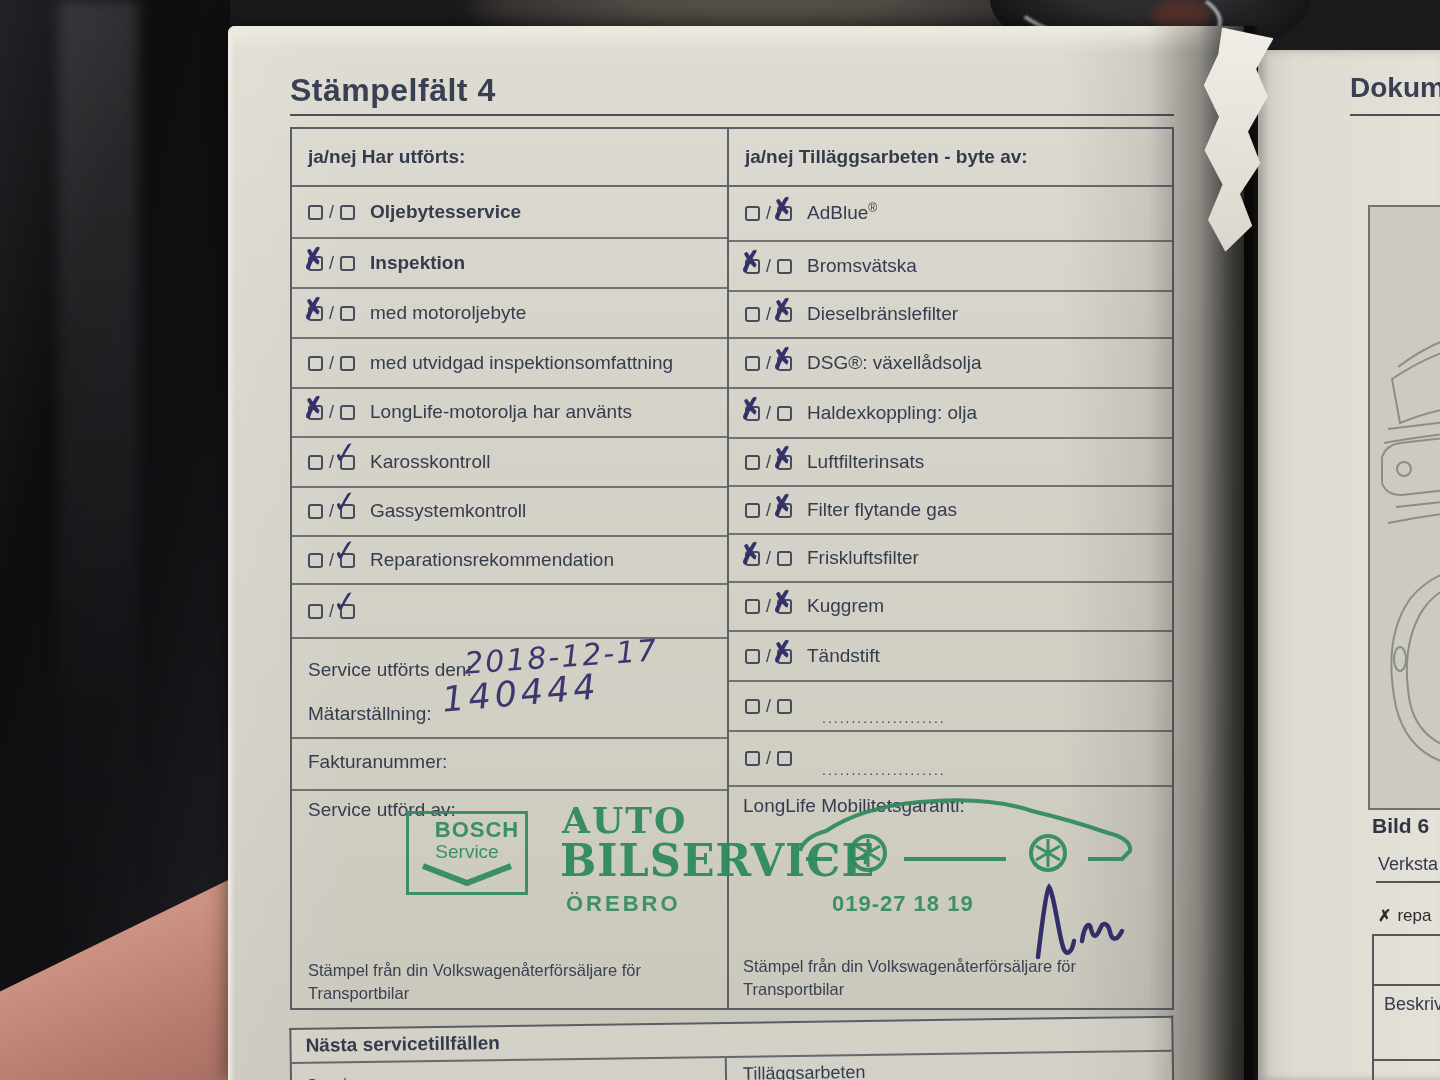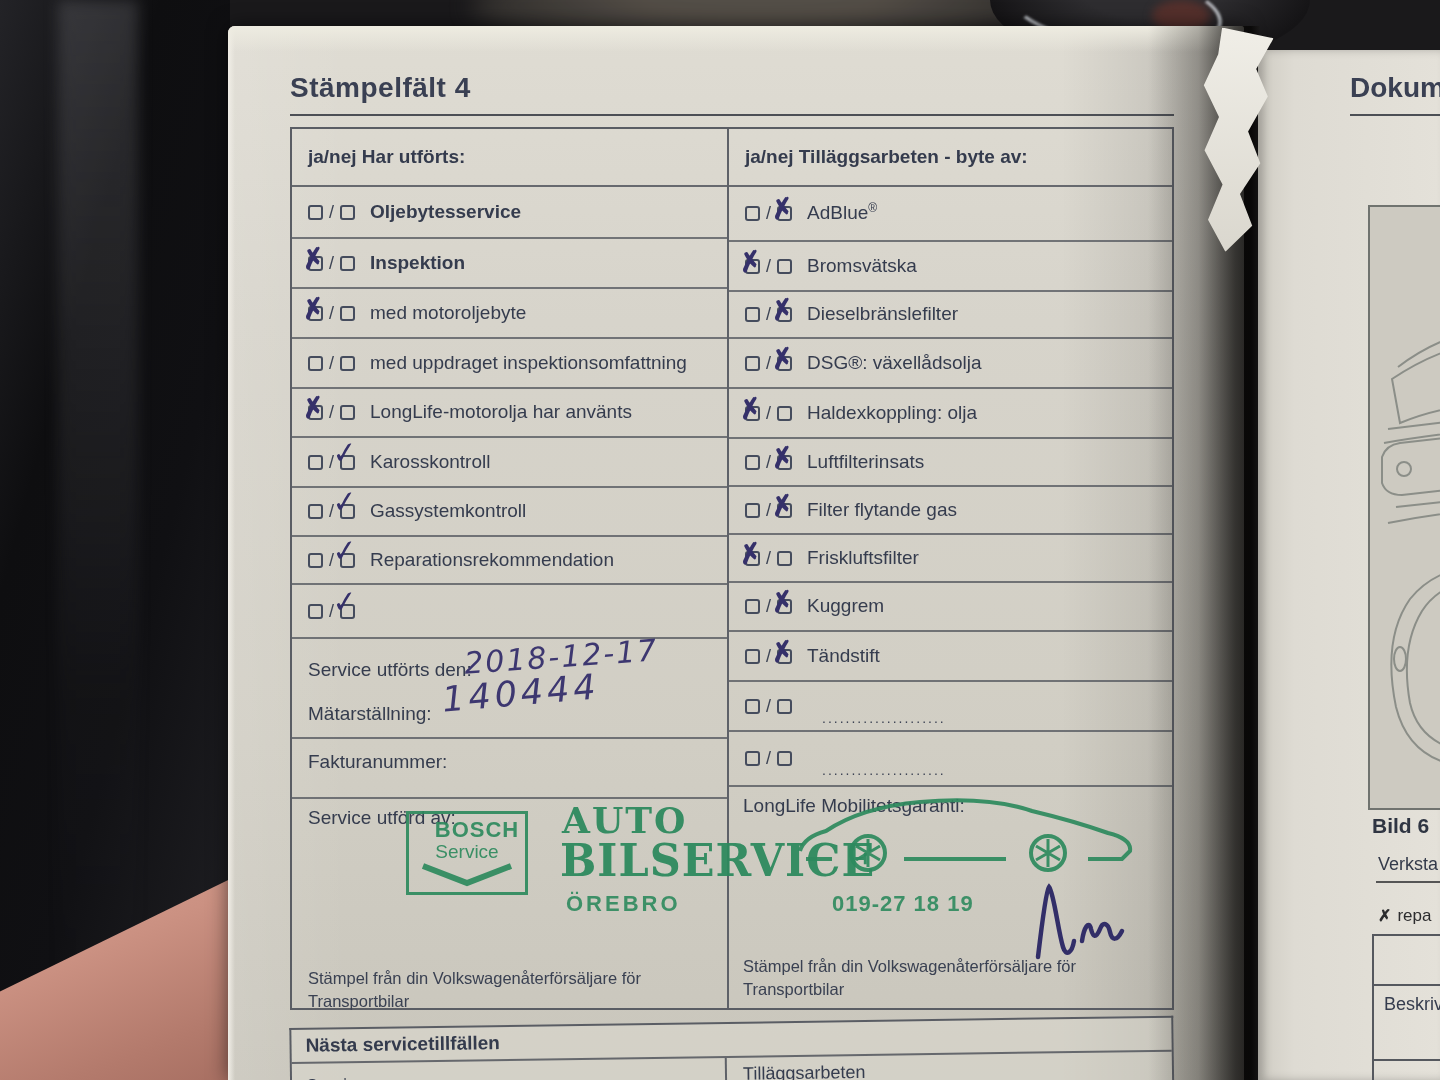--- a/index.html
+++ b/index.html
@@ -42,21 +42,21 @@
     background:linear-gradient(180deg,#eeece1,rgba(238,236,225,0)); }
   #gutter { left:1148px; top:26px; width:112px; height:1054px; z-index:3;
     background:linear-gradient(90deg, rgba(0,0,0,0) 0%, rgba(18,16,14,.28) 45%, rgba(8,7,6,.74) 78%, rgba(8,7,6,.86) 92%, rgba(28,26,24,.45) 100%); }
   #page-right { left:1258px; top:50px; width:182px; height:1030px; z-index:4; overflow:hidden;
     background:linear-gradient(90deg,#cfccc3 0%,#dedbd3 20%,#e4e1d9 100%);
     box-shadow:inset 6px 0 9px rgba(0,0,0,.22); }
   #torn-piece { left:1196px; top:28px; width:74px; height:224px; z-index:5;
     background:linear-gradient(180deg,#f0eee7,#dad7ce);
     clip-path:polygon(30% 0,100% 4%,78% 18%,95% 30%,70% 46%,88% 60%,62% 74%,80% 88%,45% 100%,20% 86%,38% 70%,12% 55%,30% 40%,8% 26%,26% 12%);
     transform:rotate(2deg); box-shadow:0 2px 6px rgba(0,0,0,.4); }
-  #lp-title { left:62px; top:46px; font-size:28px; font-weight:bold; color:#3a4053; letter-spacing:.5px; }
+  #lp-title { left:62px; top:46px; font-size:32px; font-weight:bold; color:#3a4053; letter-spacing:.5px; }
   #lp-title-rule { left:62px; top:88px; width:884px; height:2px; background:#4c4f55; }
 
   #main-table { left:62px; top:101px; width:884px; height:883px; border:2px solid #5a5d64; }
   #col-divider { left:435px; top:0; bottom:0; width:2px; background:#5e6168; }
   .col { position:absolute; top:0; bottom:0; }
   #col-left  { left:0; width:435px; }
   #col-right { left:437px; right:0; }
   .thead { display:flex; align-items:center; height:58px; padding-left:16px;
     border-bottom:2px solid rgba(74,78,86,.8); font-weight:bold; font-size:19px; color:#343b4d; }
   .trow { position:relative; display:flex; align-items:center; padding-left:16px;
@@ -175,21 +175,21 @@
               <span class="mark ja x">✗</span>
             </span>
             <span class="rlabel">med motoroljebyte</span>
           </div>
           <div class="trow" style="height: 50px;">
             <span class="cbpair">
               <span class="cb"></span>
               <span class="slash">/</span>
               <span class="cb"></span>
             </span>
-            <span class="rlabel">med uppdraget inspektionsomfattning</span>
+            <span class="rlabel">med utvidgad inspektionsomfattning</span>
           </div>
           <div class="trow" style="height: 49px;">
             <span class="cbpair">
               <span class="cb"></span>
               <span class="slash">/</span>
               <span class="cb"></span>
               <span class="mark ja x">✗</span>
             </span>
             <span class="rlabel">LongLife-motorolja har använts</span>
           </div>
@@ -228,21 +228,21 @@
               <span class="mark nej check">✓</span>
             </span>
           </div>
         </div>
       <div class="cell" id="cell-service" style="height:100px">
         <span class="flabel" style="left:16px;top:20px">Service utförts den:</span>
         <span class="hand" id="svc-date">2018-12-17</span>
         <span class="flabel" style="left:16px;top:64px">Mätarställning:</span>
         <span class="hand" id="svc-odo">140444</span>
       </div>
-      <div class="cell" style="height:60px">
+      <div class="cell" style="height:52px">
         <span class="flabel" style="left:16px;top:12px">Fakturanummer:</span>
       </div>
       <div class="cell" style="height:225px;border-bottom:none">
         <span class="flabel" style="left:16px;top:8px">Service utförd av:</span>
         <span class="stamp-caption">Stämpel från din Volkswagenåterförsäljare för Transportbilar</span>
       </div>
     </div>
 
     <div class="col" id="col-right">
       <div class="thead">ja/nej Tilläggsarbeten - byte av:</div>

